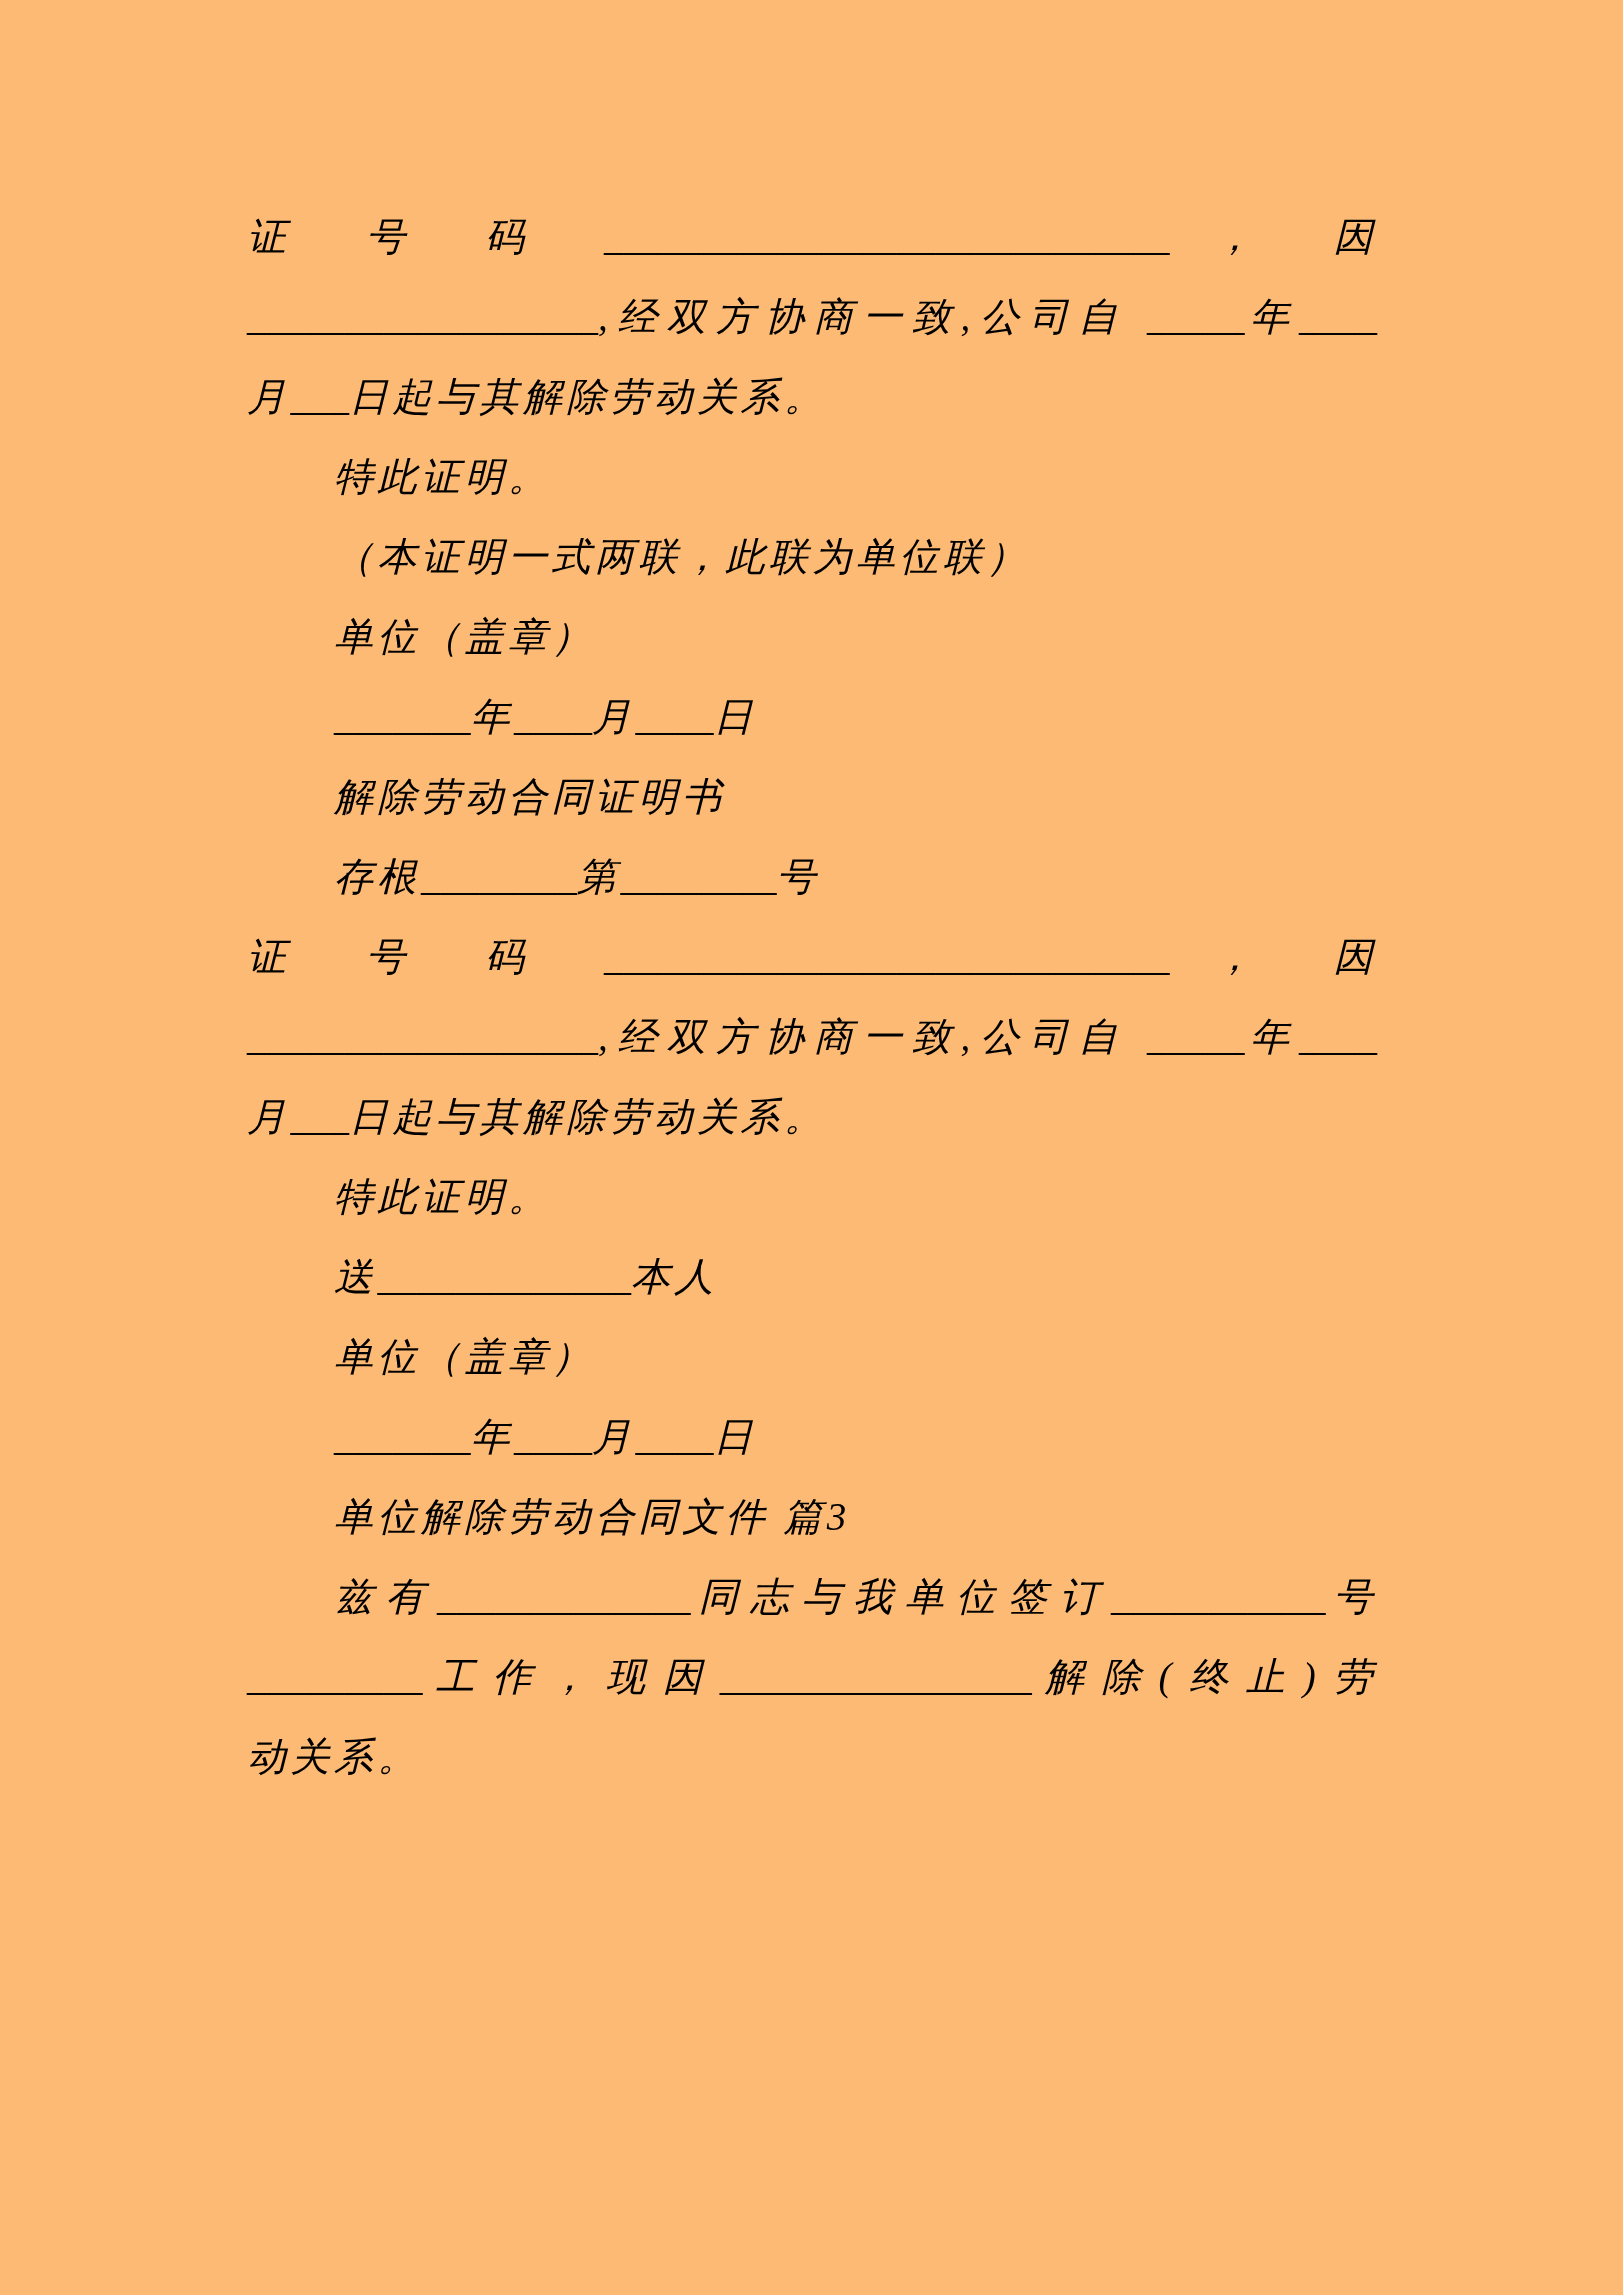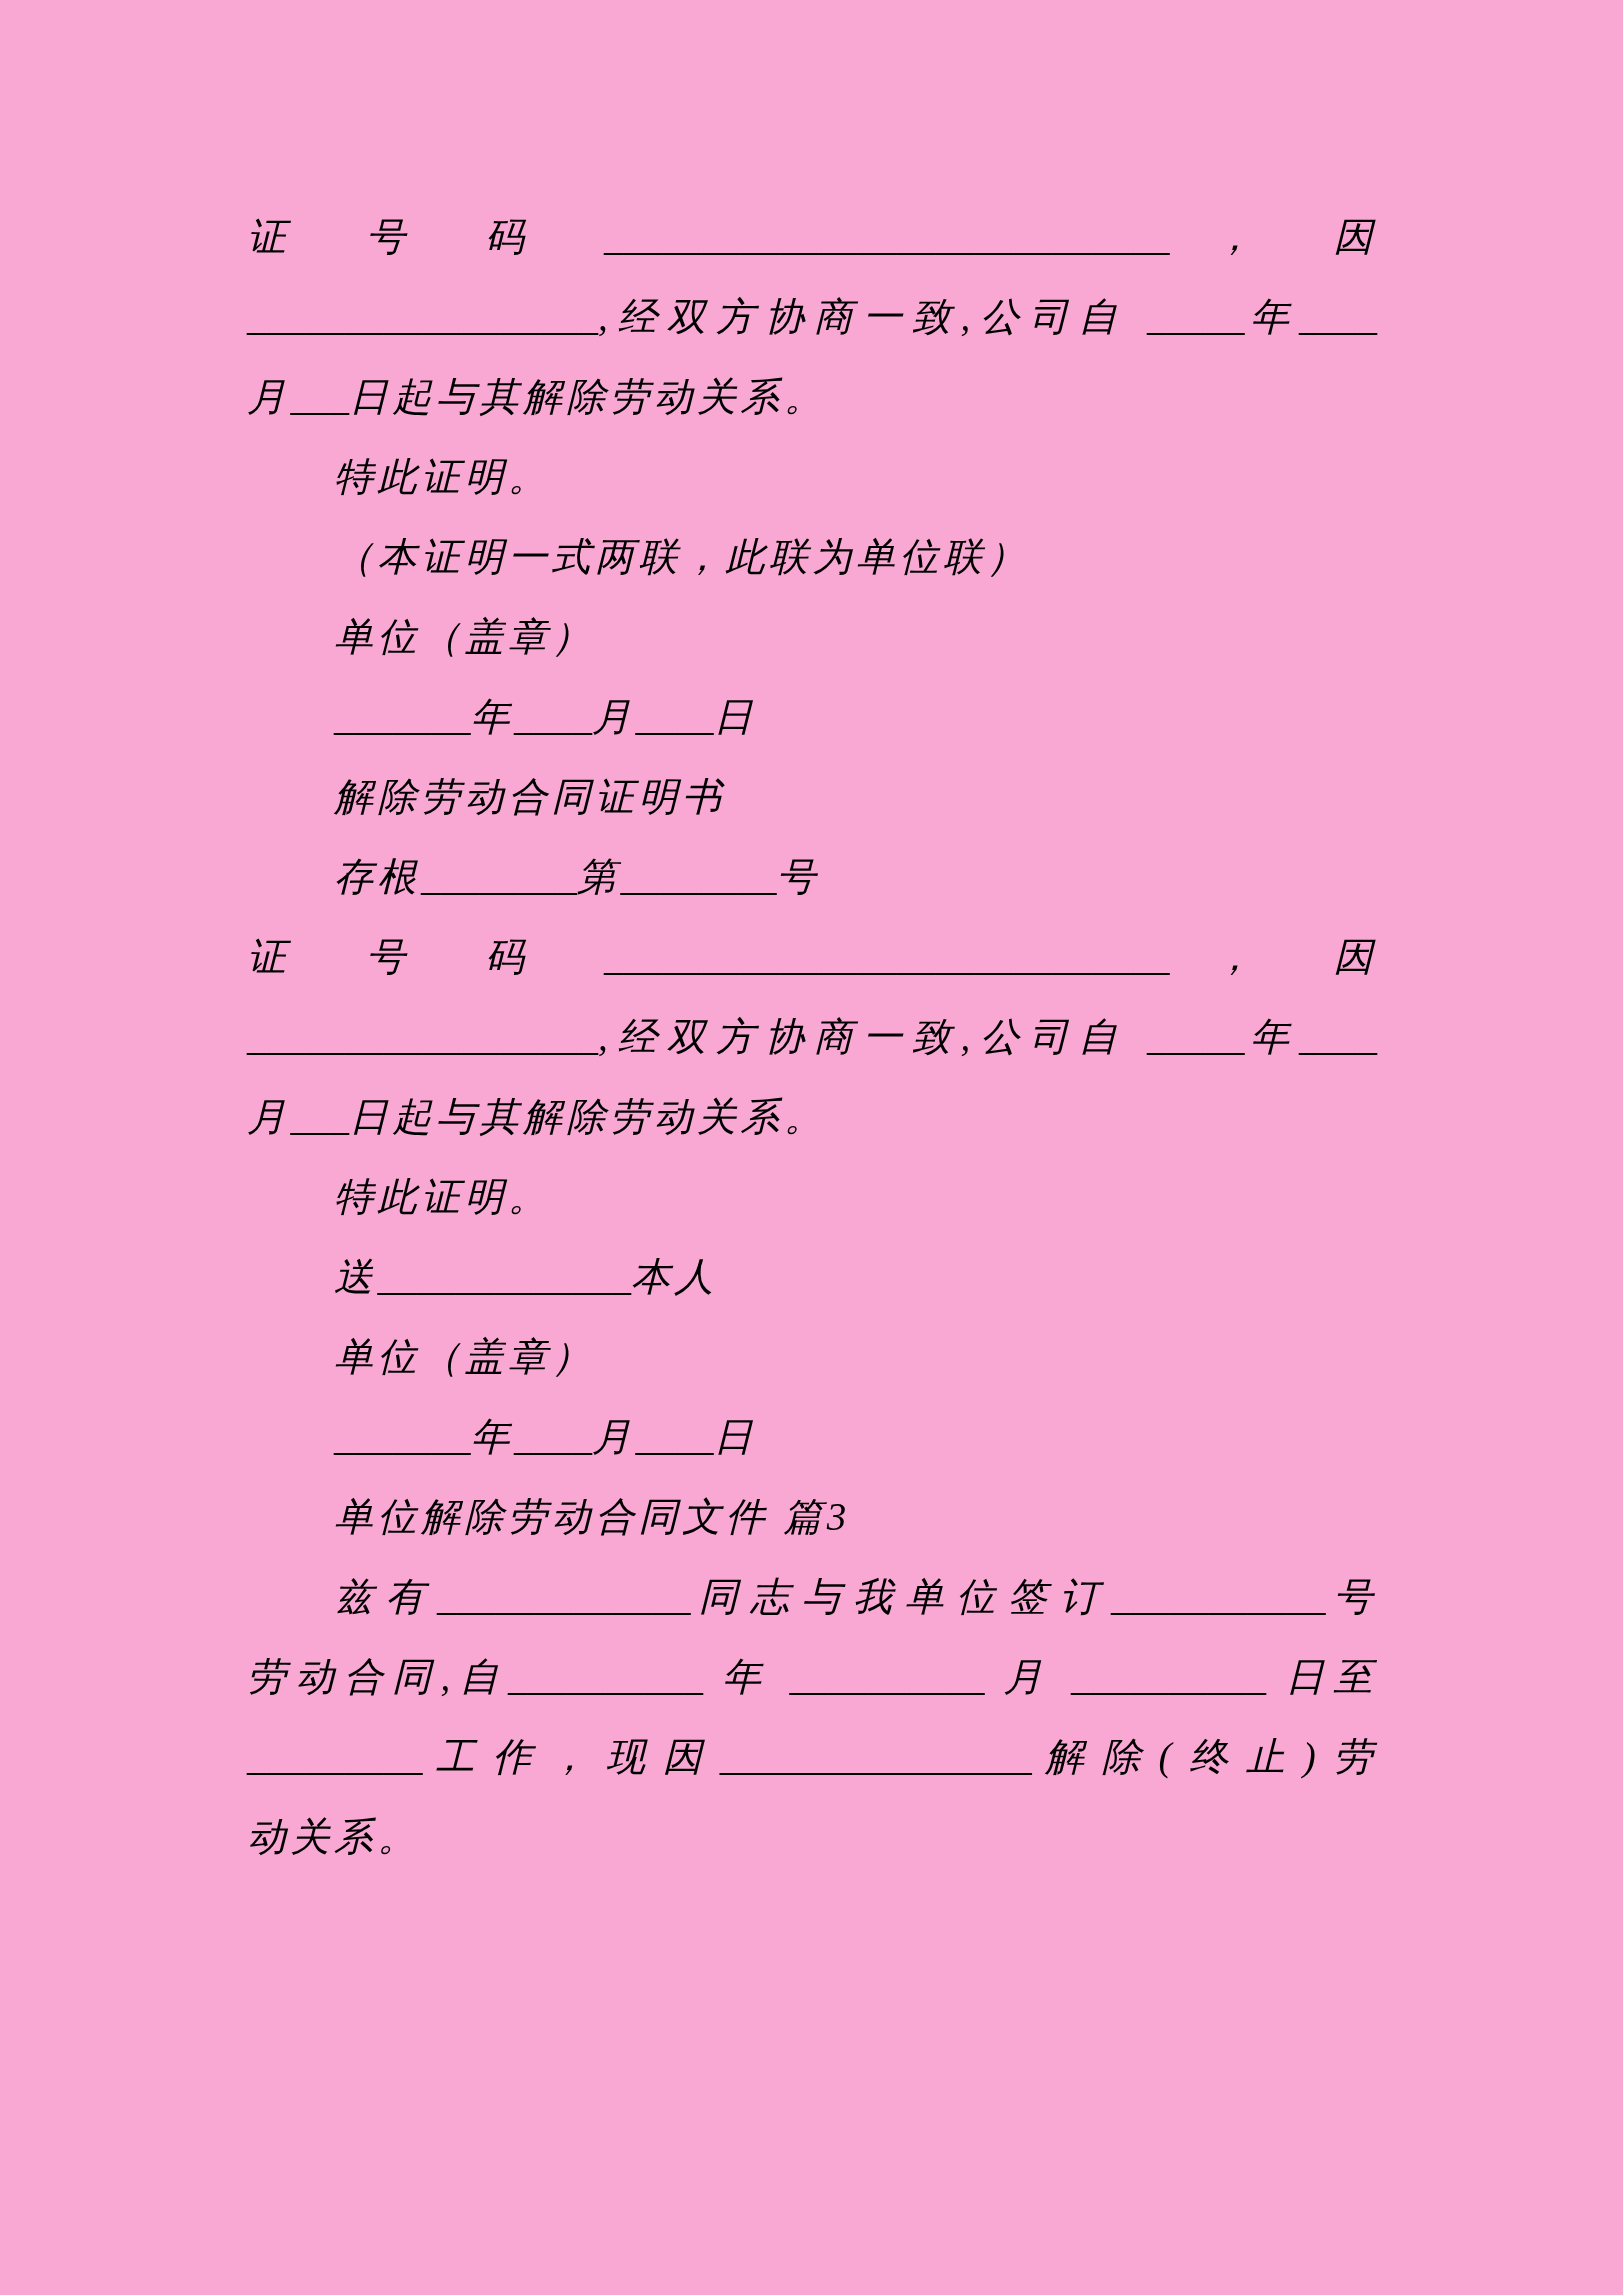--- a/index.html
+++ b/index.html
@@ -9,21 +9,21 @@
   }
   body {
     width: 1623px;
     height: 2295px;
     position: relative;
     overflow: hidden;
   }
   .page {
     position: absolute;
     inset: 0;
-    background: #f9a8d4;
+    background: #fdba74;
   }
   .text-block {
     position: absolute;
     left: 247px;
     top: 197px;
     width: 1130px;
     font-family: "Liberation Serif", serif;
     font-style: italic;
     color: #000000;
   }
@@ -62,18 +62,17 @@
     <div class="line indent">存根<span class="u">________</span>第<span class="u">________</span>号</div>
     <div class="line justify">证 号 码 <span class="u">_____________________________</span> ， 因</div>
     <div class="line justify"><span class="u">__________________</span>,经双方协商一致,公司自 <span class="u">_____</span>年<span class="u">____</span></div>
     <div class="line">月<span class="u">___</span>日起与其解除劳动关系。</div>
     <div class="line indent">特此证明。</div>
     <div class="line indent">送<span class="u">_____________</span>本人</div>
     <div class="line indent">单位（盖章）</div>
     <div class="line indent"><span class="u">_______</span>年<span class="u">____</span>月<span class="u">____</span>日</div>
     <div class="line indent">单位解除劳动合同文件 篇3</div>
     <div class="line indent justify">兹有<span class="u">_____________</span>同志与我单位签订<span class="u">___________</span>号</div>
-    <div class="line justify">劳动合同,自<span class="u">__________</span> 年 <span class="u">__________</span> 月 <span class="u">__________</span> 日至</div>
     <div class="line justify"><span class="u">_________</span>工作，现因<span class="u">________________</span>解除(终止)劳</div>
     <div class="line">动关系。</div>
   </div>
 </div>
 
 
 </body></html>

